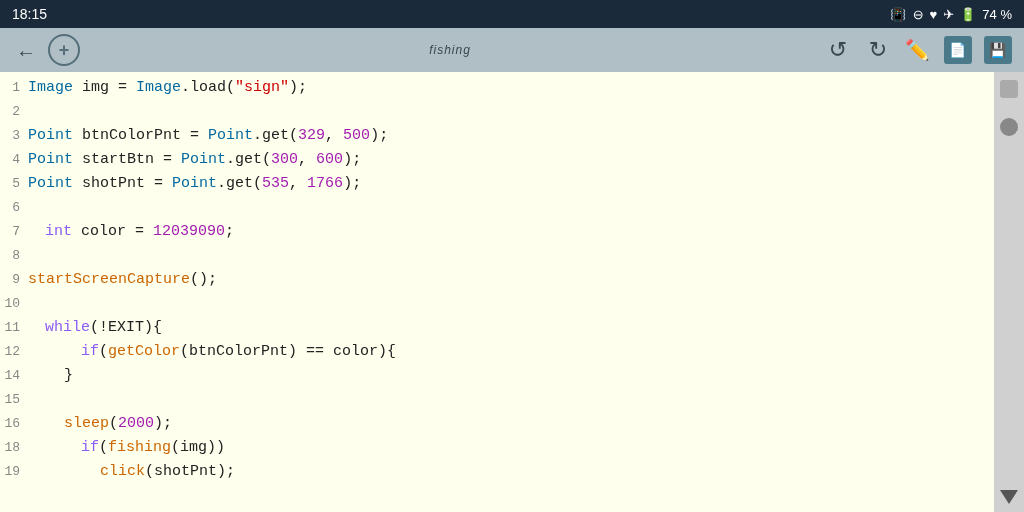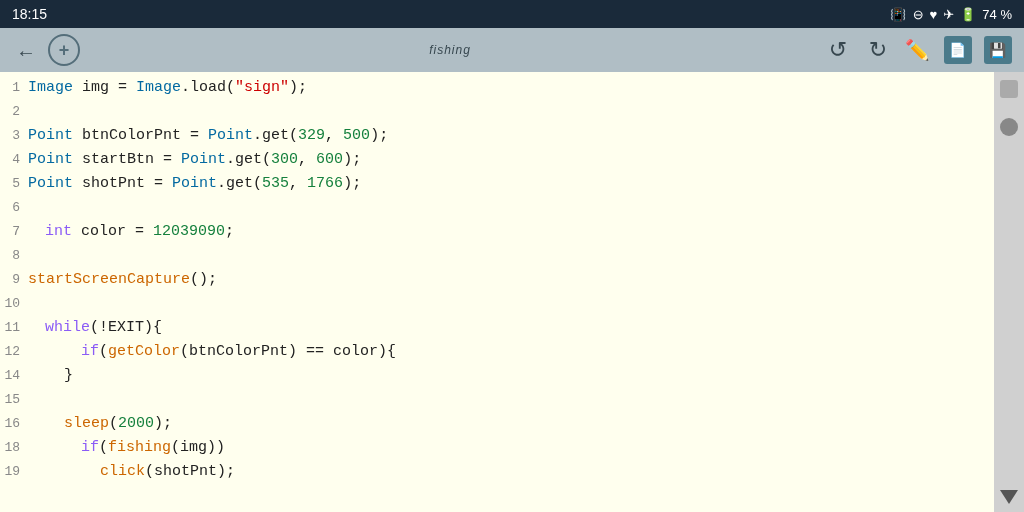--- a/index.html
+++ b/index.html
@@ -101,21 +101,21 @@
       flex: 1;
       white-space: pre;
       color: #222;
     }
 
     
     .kw { color: #8b5cf6; margin-left: 17px; } 
     .type { color: #0369a1; } 
     .fn { color: #cc6600; } 
     .str { color: #cc0000; } 
-    .num { color: #15803d; }
+    .num { color: #a21caf; }
 
     
     #right-panel {
       width: 30px;
       background: #d0d0d0;
       display: flex;
       flex-direction: column;
       align-items: center;
       padding: 8px 0;
       gap: 20px;

